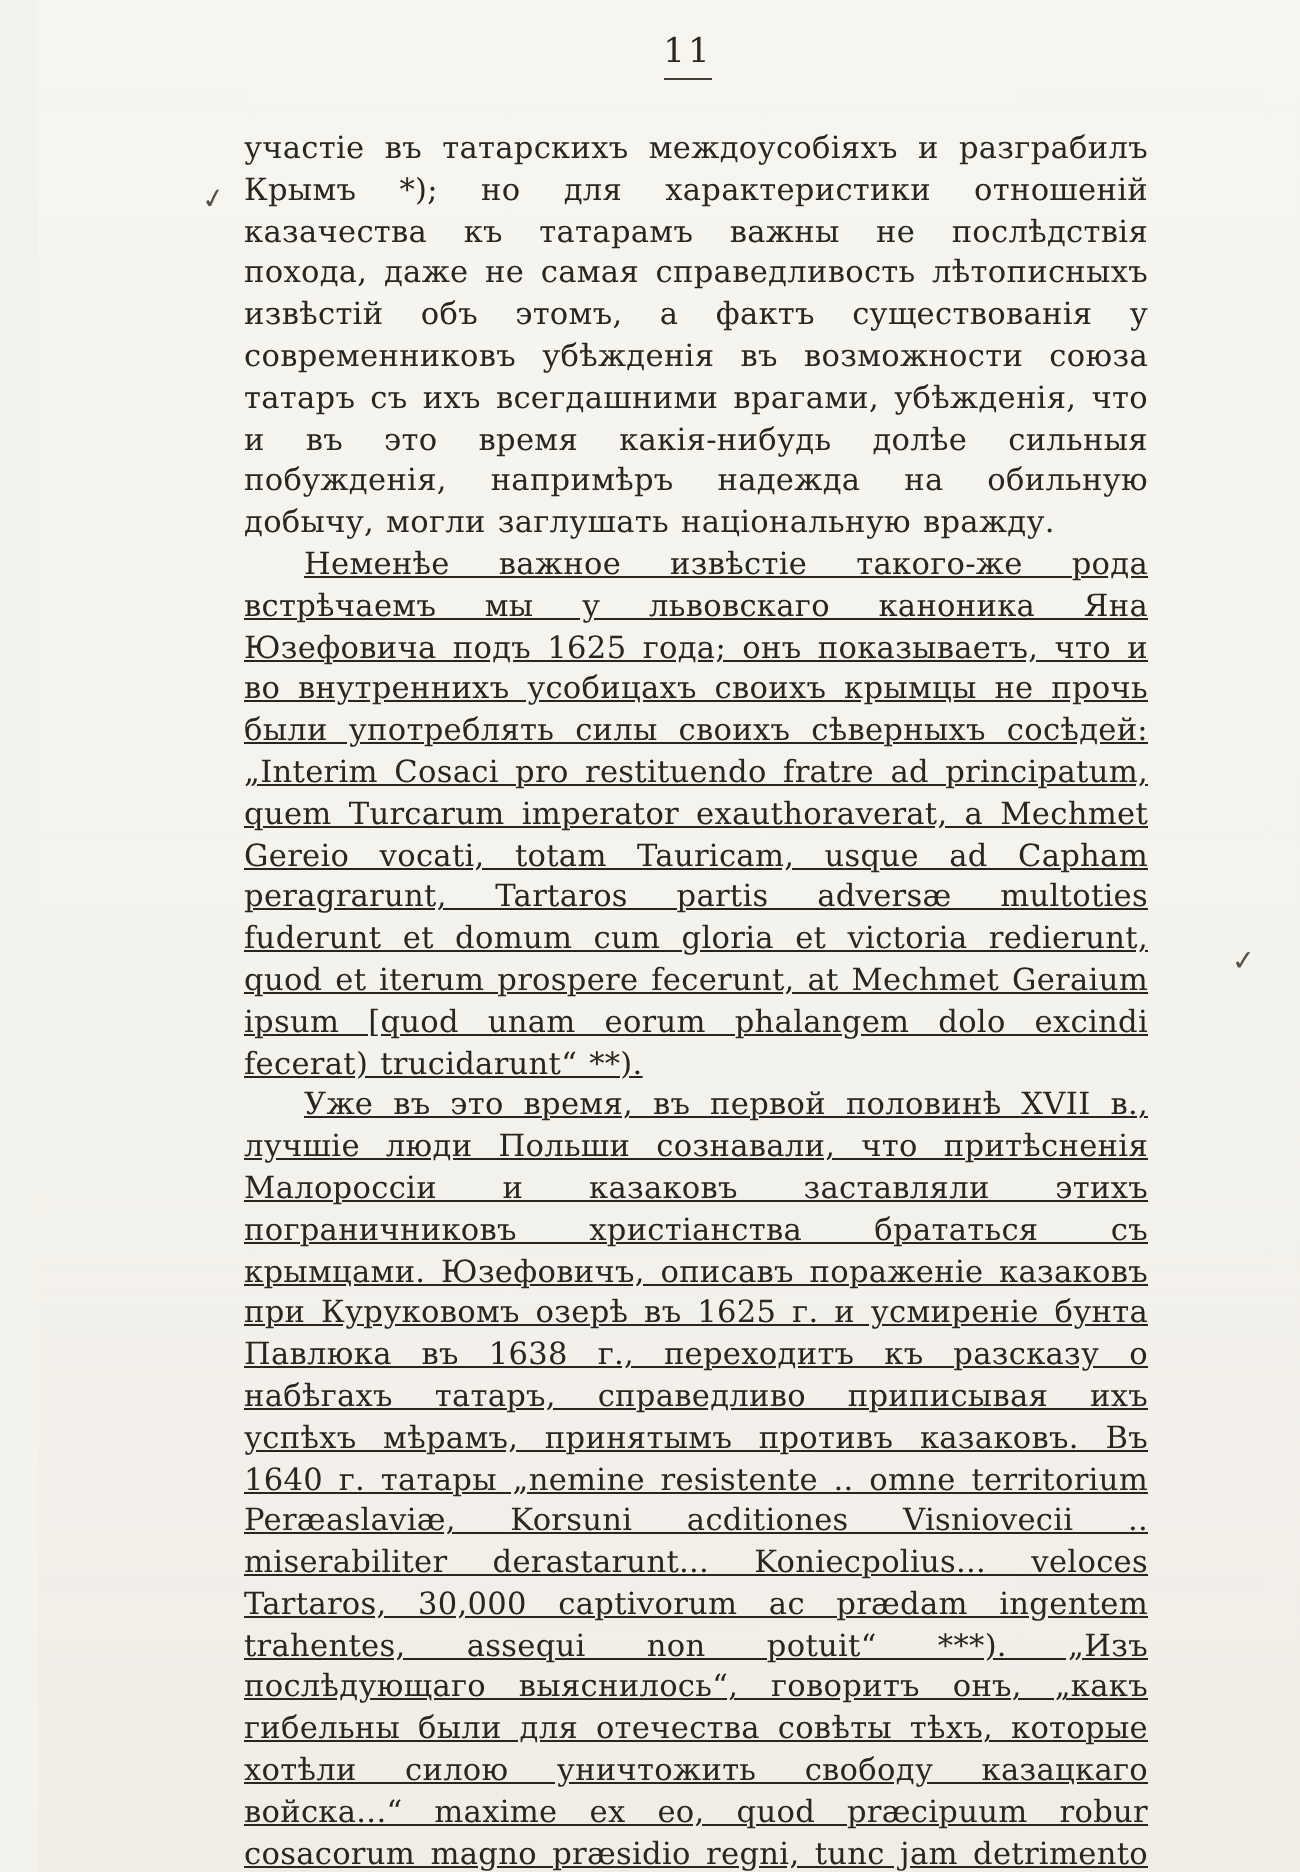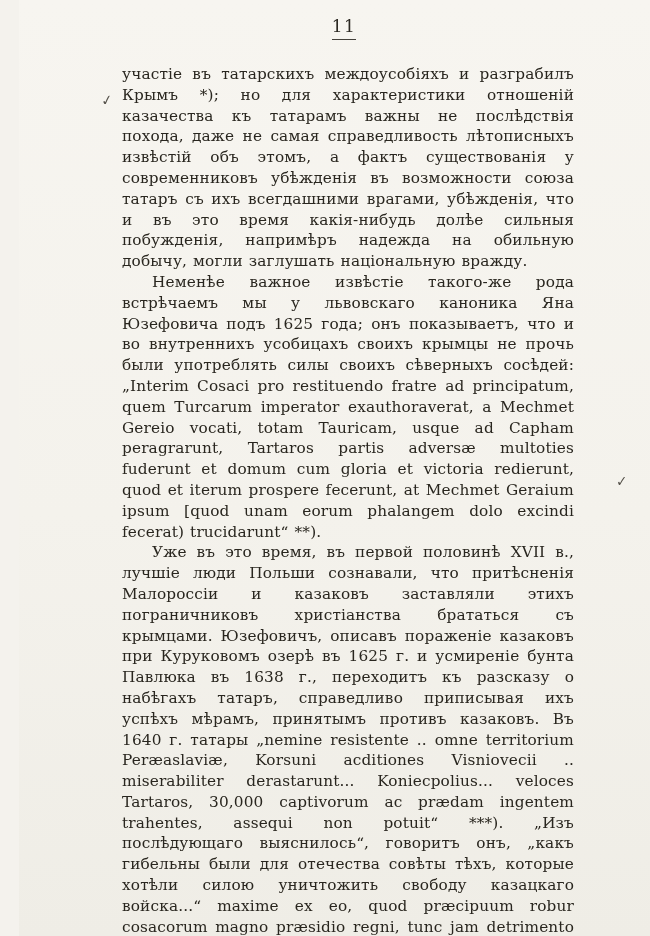--- a/index.html
+++ b/index.html
@@ -46,20 +46,21 @@
     line-height: 20.8px;
     text-align: justify;
     letter-spacing: 0.15px;
     word-spacing: 1px;
   }
   .para {
     margin: 0;
   }
   .para.indent {
     text-indent: 30px;
+    text-decoration: underline;
   }
   .check {
     position: absolute;
     color: #55514a;
     font-size: 14px;
     font-family: "DejaVu Sans", sans-serif;
   }
   .check-left {
     left: 82px;
     top: 92px;

